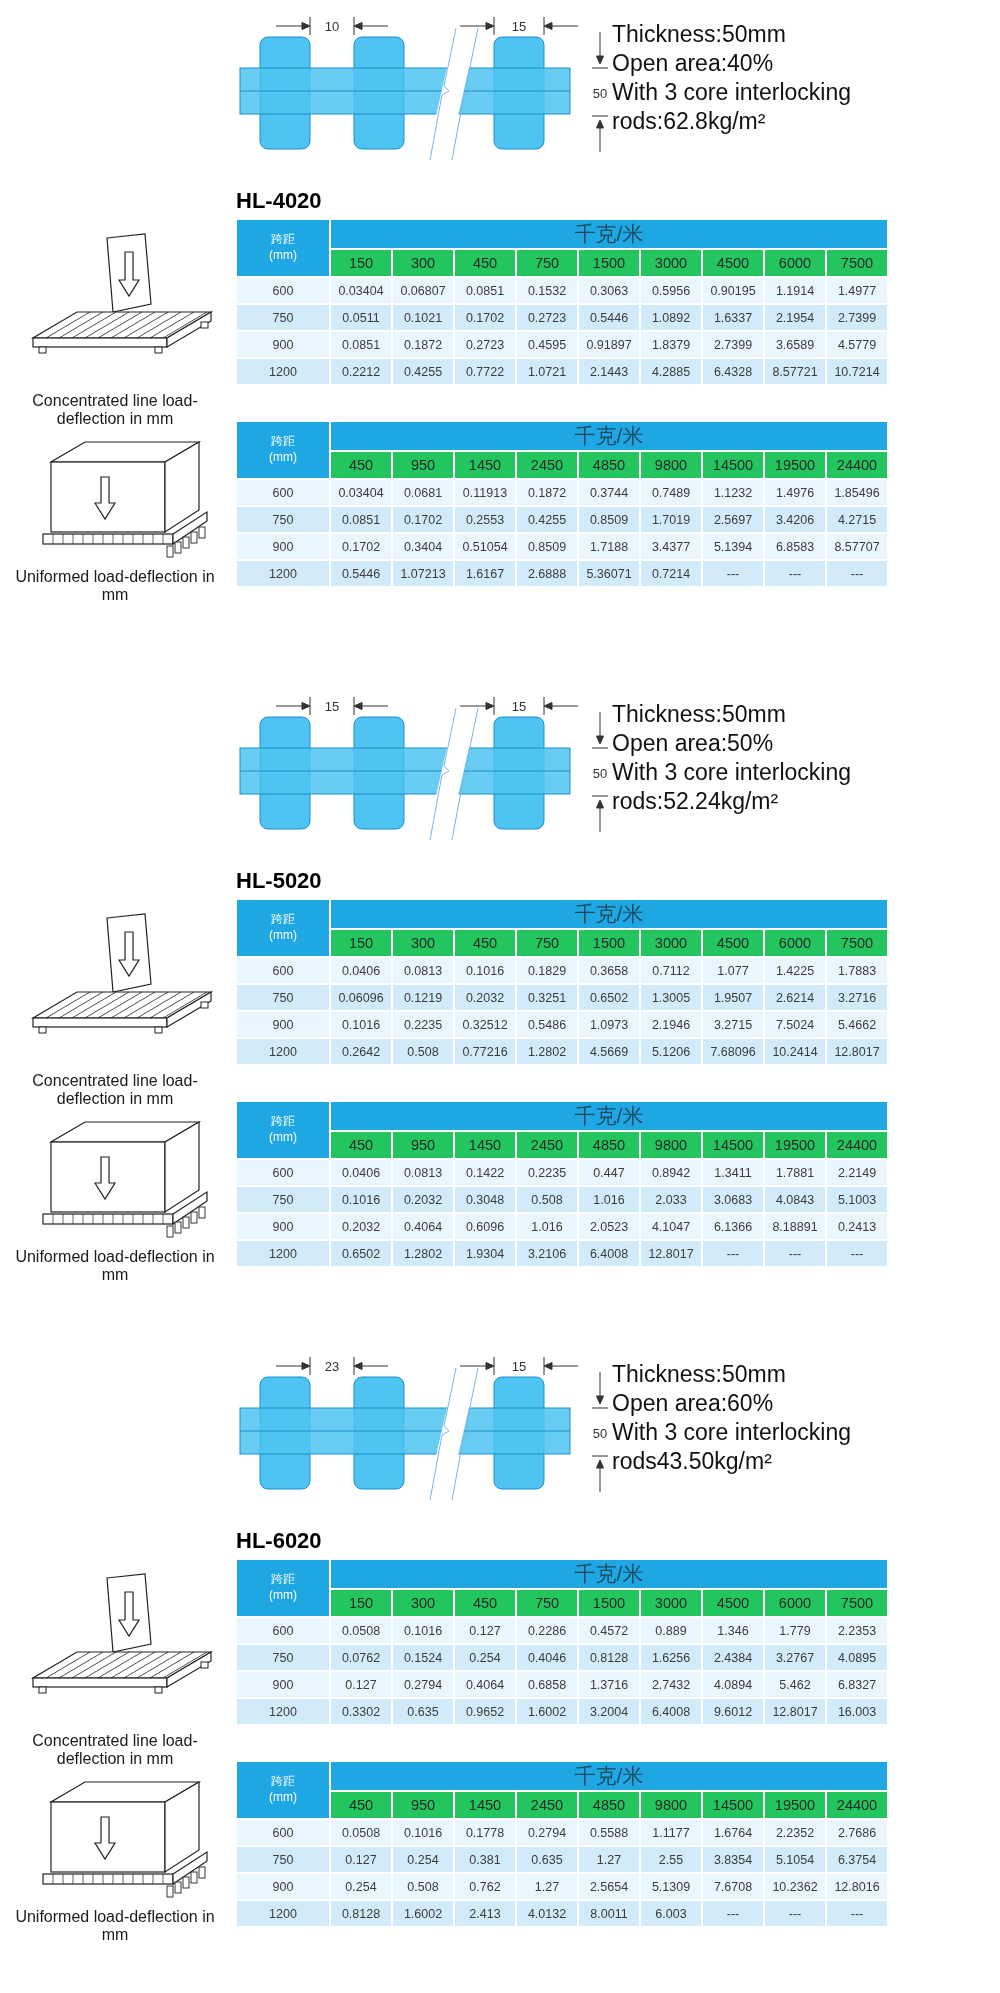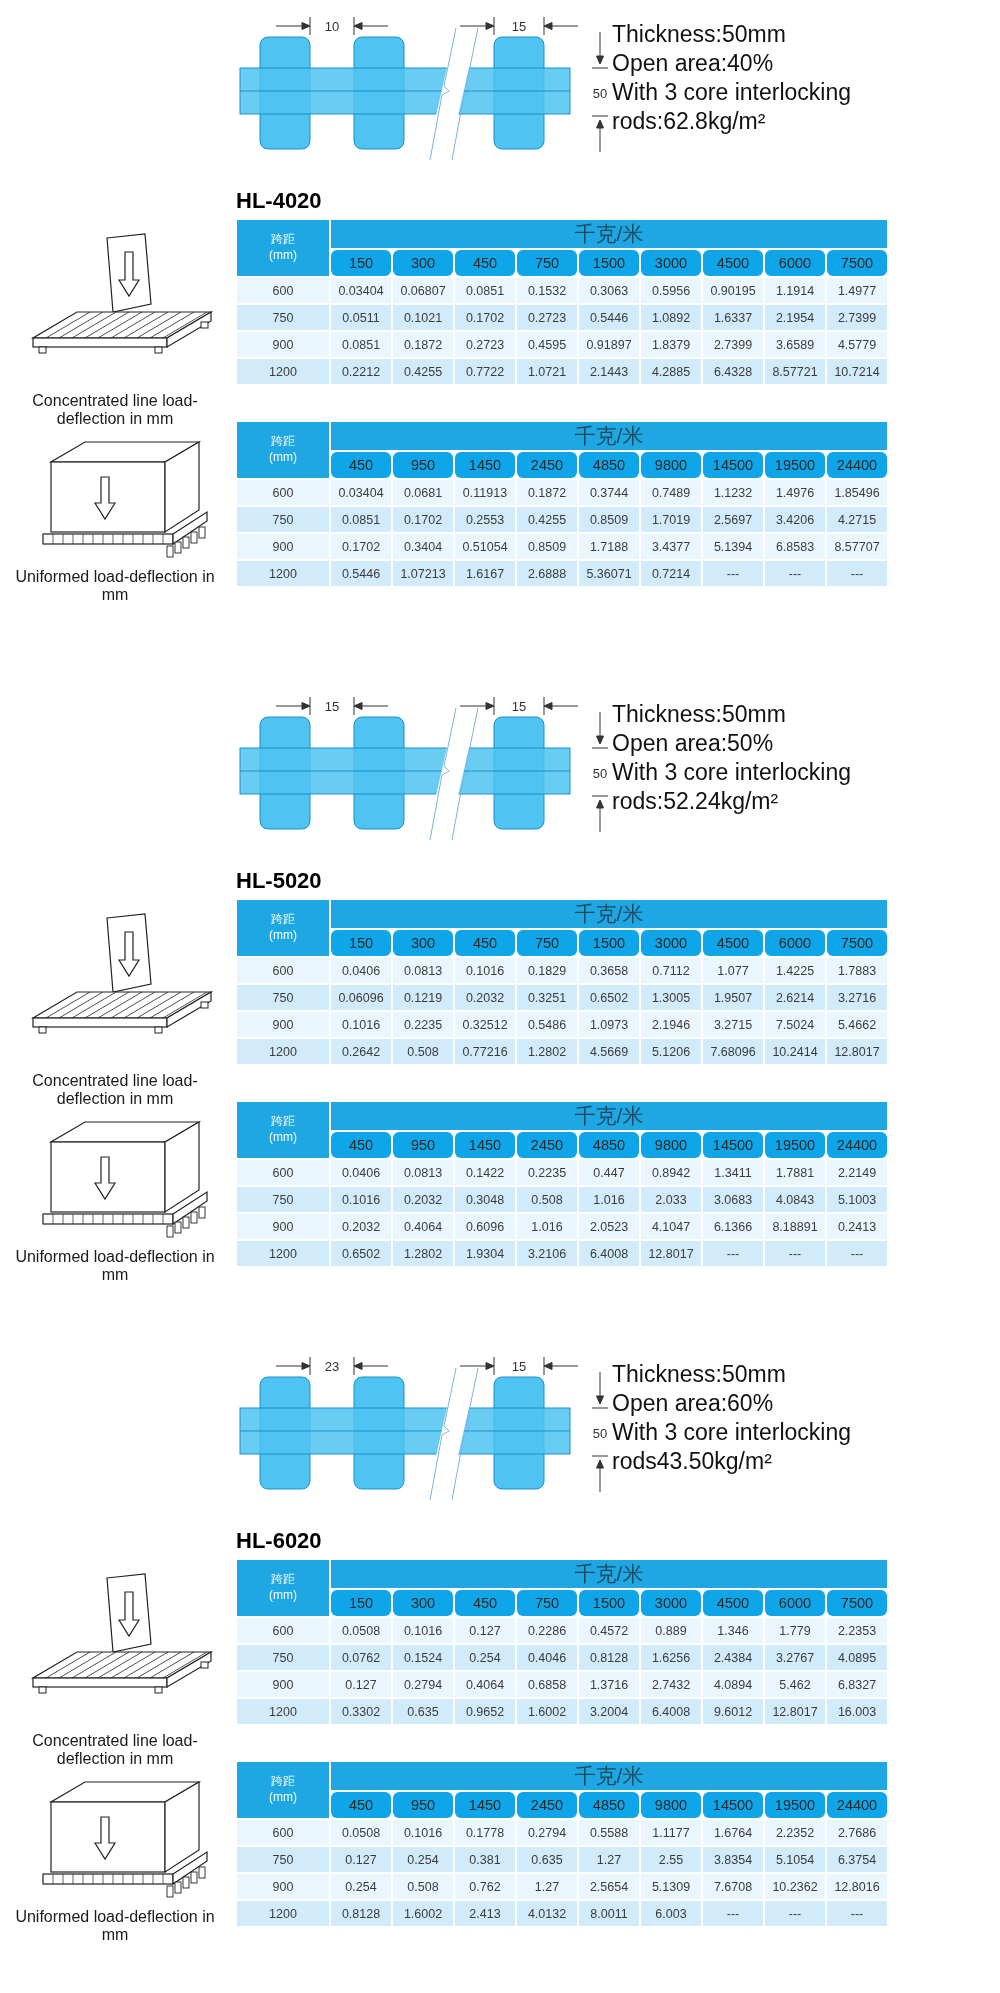--- a/index.html
+++ b/index.html
@@ -14,21 +14,21 @@
   .illus1{position:absolute;left:10px;top:226px;width:230px;text-align:center;}
   .illus2{position:absolute;left:10px;top:422px;width:230px;text-align:center;}
   .illus-caption{position:absolute;left:0px;width:230px;text-align:center;font-size:16px;color:#1a1a1a;}
   .cap1{top:392px;}
   .cap2{top:568px;}
   
   .dtable{border-collapse:separate;border-spacing:2px;background:#fff;}
   .dtable td{text-align:center;vertical-align:middle;padding:0;}
   .dtable .corner{background:#1ea7e2;color:#fff;width:92px;font-size:12px;line-height:1.3;}
   .dtable .unit{background:#1ea7e2;color:#1b4a5e;font-size:21px;height:26px;}
-  .dtable .colh{background:#0ea5e9;color:#2a2a2a;font-size:14.5px;width:60px;height:26px;border-radius:6px;}
+  .dtable .colh{background:#22c55e;color:#2a2a2a;font-size:14.5px;width:60px;height:26px;}
   .dtable .rowh,.dtable .val{height:25px;font-size:12.5px;color:#3c3c3c;background:#eaf6fe;}
   .dtable tr.alt .rowh,.dtable tr.alt .val{background:#d2ebfa;}
   
   .dimtext{font-size:13px;fill:#333;font-family:"Liberation Sans",sans-serif;}
 </style>
 </head>
 <body>
 
 <div id="page">
   <div class="section" style="top: 0px;">

